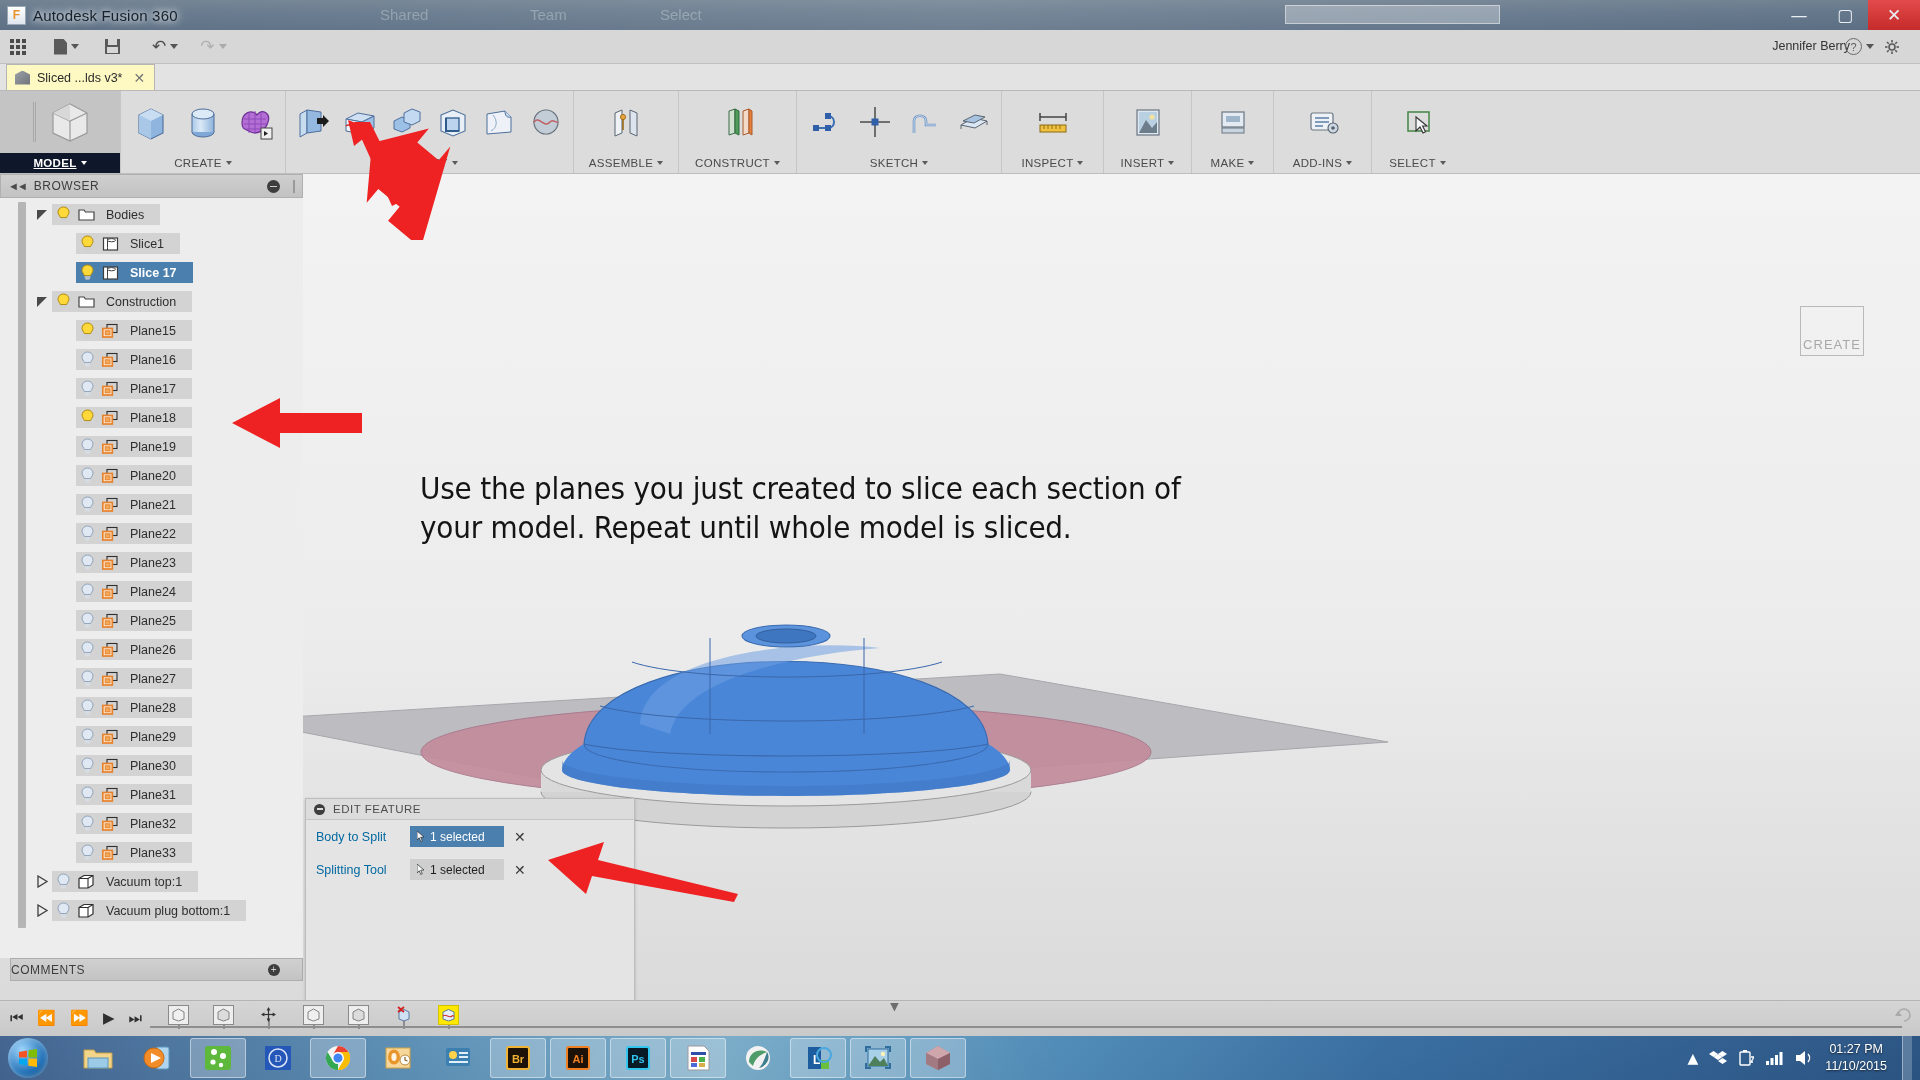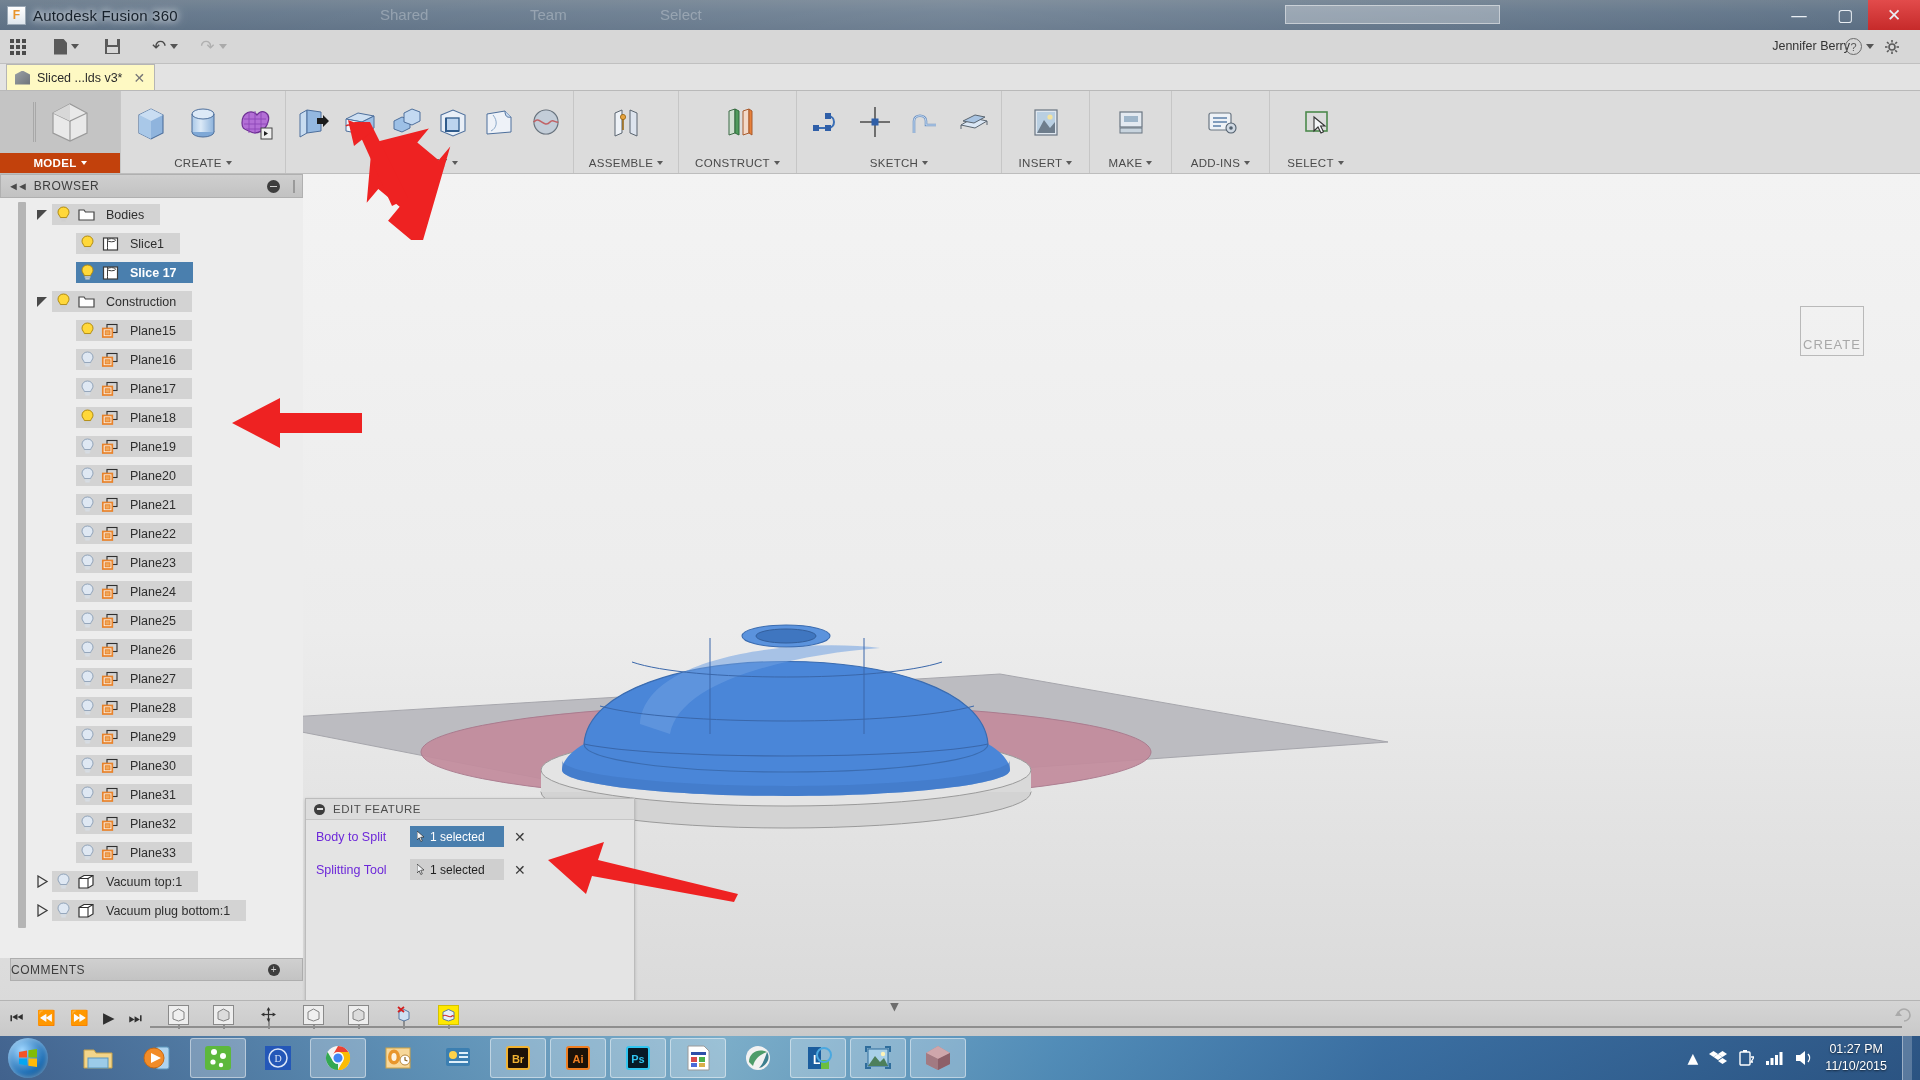--- a/index.html
+++ b/index.html
@@ -103,21 +103,21 @@
   }
   .ribbon-group { display:flex; flex-direction:column; position:relative; }
   .ribbon-group + .ribbon-group { border-left:1px solid #c6c6c6;}
   .rg-icons { flex:1; display:flex; align-items:center; padding:0 5px; gap:2px;}
   .rg-label {
     height:20px; display:flex; align-items:center; justify-content:center;
     font-size:11.5px; color:#4a4a4a; letter-spacing:0.3px; gap:4px;
   }
   .rg-label .dcar { width:0;height:0;border-left:3.5px solid transparent;border-right:3.5px solid transparent;border-top:4.5px solid #5a5a5a;}
   .ribbon-group.model { background:#c4c4c4; width:120px;}
-  .ribbon-group.model .rg-label { color:#fff; font-weight:600; background:#c2410c;}
+  .ribbon-group.model .rg-label { color:#fff; font-weight:600; background:#0f172a;text-decoration:underline;}
   .ribbon-group.model .rg-label .dcar { border-top-color:#fff;}
   .rbtn {
     width:52px;height:53px;display:flex;align-items:center;justify-content:center;
     border-radius:2px;
   }
   .rbtn svg { display:block; }
   .grip { width:3px;height:40px; border-left:1px solid #a8a8a8;border-right:1px solid #a8a8a8; margin:0 6px 0 8px;}
 
   
   .viewcube {
@@ -252,21 +252,21 @@
     box-shadow:0 1px 3px rgba(0,0,0,0.18);
   }
   .ef-hdr {
     height:21px; background:#dcdcdc; border-bottom:1px solid #c6c6c6;
     display:flex; align-items:center; gap:8px; padding-left:8px;
     font-size:11.5px; color:#4d4d4d; letter-spacing:0.5px;
   }
   .ef-min { width:11px;height:11px;border-radius:50%;background:#3d3d3d;display:flex;align-items:center;justify-content:center;}
   .ef-min:after{content:"";width:6px;height:1.6px;background:#dcdcdc;}
   .ef-row { display:flex; align-items:center; height:33px; padding-left:10px; gap:10px;}
-  .ef-lbl { font-size:12.5px; color:#6d28d9; width:84px;}
+  .ef-lbl { font-size:12.5px; color:#0369a1; width:84px;}
   .ef-chip {
     height:21px; min-width:94px; display:flex;align-items:center;gap:5px; padding:0 7px;
     font-size:12px; color:#1f1f1f; background:#cfcfcf;
   }
   .ef-chip.sel { background:#4a7fae; color:#fff;}
   .ef-x { font-size:14px; color:#3a3a3a; font-family:"DejaVu Sans",sans-serif;}
   .cursor-ic { width:8px;height:11px; position:relative;}
 </style>
 </head>
 <body>
@@ -525,20 +525,43 @@
             <line x1="34" y1="18" x2="34" y2="22" stroke="#5a6570" stroke-width="1"></line>
           </svg>
         </div>
       </div>
       <div class="rg-label">
         <span>SKETCH</span>
           <span class="dcar"></span>
       </div>
     </div>
 
+    <div class="ribbon-group" style="width:102px">
+      <div class="rg-icons" style="justify-content:center">
+        <div class="rbtn">
+          <svg width="40" height="38" viewBox="0 0 40 38">
+            <line x1="7" y1="14" x2="33" y2="14" stroke="#444" stroke-width="1.5"></line>
+            <line x1="7" y1="10" x2="7" y2="18" stroke="#444" stroke-width="1.5"></line>
+            <line x1="33" y1="10" x2="33" y2="18" stroke="#444" stroke-width="1.5"></line>
+            <rect x="7" y="22" width="26" height="7" fill="#f0c040" stroke="#8a6a10" stroke-width="1"></rect>
+            <g stroke="#8a6a10" stroke-width="0.9">
+              <line x1="11" y1="22" x2="11" y2="26"></line>
+                <line x1="15" y1="22" x2="15" y2="26"></line>
+              <line x1="19" y1="22" x2="19" y2="26"></line>
+                <line x1="23" y1="22" x2="23" y2="26"></line>
+              <line x1="27" y1="22" x2="27" y2="26"></line>
+            </g>
+          </svg>
+        </div>
+      </div>
+      <div class="rg-label">
+        <span>INSPECT</span>
+          <span class="dcar"></span>
+      </div>
+    </div>
 
     <div class="ribbon-group" style="width:88px">
       <div class="rg-icons" style="justify-content:center">
         <div class="rbtn">
           <svg width="40" height="38" viewBox="0 0 40 38">
             <rect x="9" y="7" width="22" height="25" fill="#dfe7ef" stroke="#6a7682" stroke-width="1.2"></rect>
             <rect x="11" y="9" width="18" height="21" fill="#b9cfe2"></rect>
             <circle cx="24" cy="14" r="2.6" fill="#f3e3a0"></circle>
             <polygon points="11,30 18,17 24,25 29,19 29,30" fill="#6e7d8c"></polygon>
           </svg>
@@ -629,20 +652,24 @@
       <path d="M392,88 C450,108 642,108 702,88" fill="none" stroke="#3a67aa" stroke-width="1"></path>
       <path d="M470,64 L470,160" fill="none" stroke="#3a67aa" stroke-width="1"></path>
       <path d="M624,64 L624,160" fill="none" stroke="#3a67aa" stroke-width="1"></path>
 
       <ellipse cx="546" cy="62" rx="44" ry="11" fill="#5b93dd" stroke="#3b6cb0" stroke-width="1.1"></ellipse>
       <ellipse cx="546" cy="62" rx="30" ry="7" fill="#3f76c0" stroke="#335f9c" stroke-width="1"></ellipse>
 
       <path d="M322,196 C322,210 422,222 546,222 C670,222 770,210 770,196 L770,186 C770,200 670,212 546,212 C422,212 322,200 322,186 Z" fill="#3e74bf" opacity="0.5"></path>
     </svg>
 
+    <div class="overlay-text">
+      <div>Use the planes you just created to slice each section of</div>
+      <div>your model. Repeat until whole model is sliced.</div>
+    </div>
 
   </div>
 
   <div class="browser-hdr">
     <span class="dblarrow">◄◄</span>
     <span>BROWSER</span>
     <span class="minus-circ"></span>
     <span class="grip2"></span>
   </div>
 

